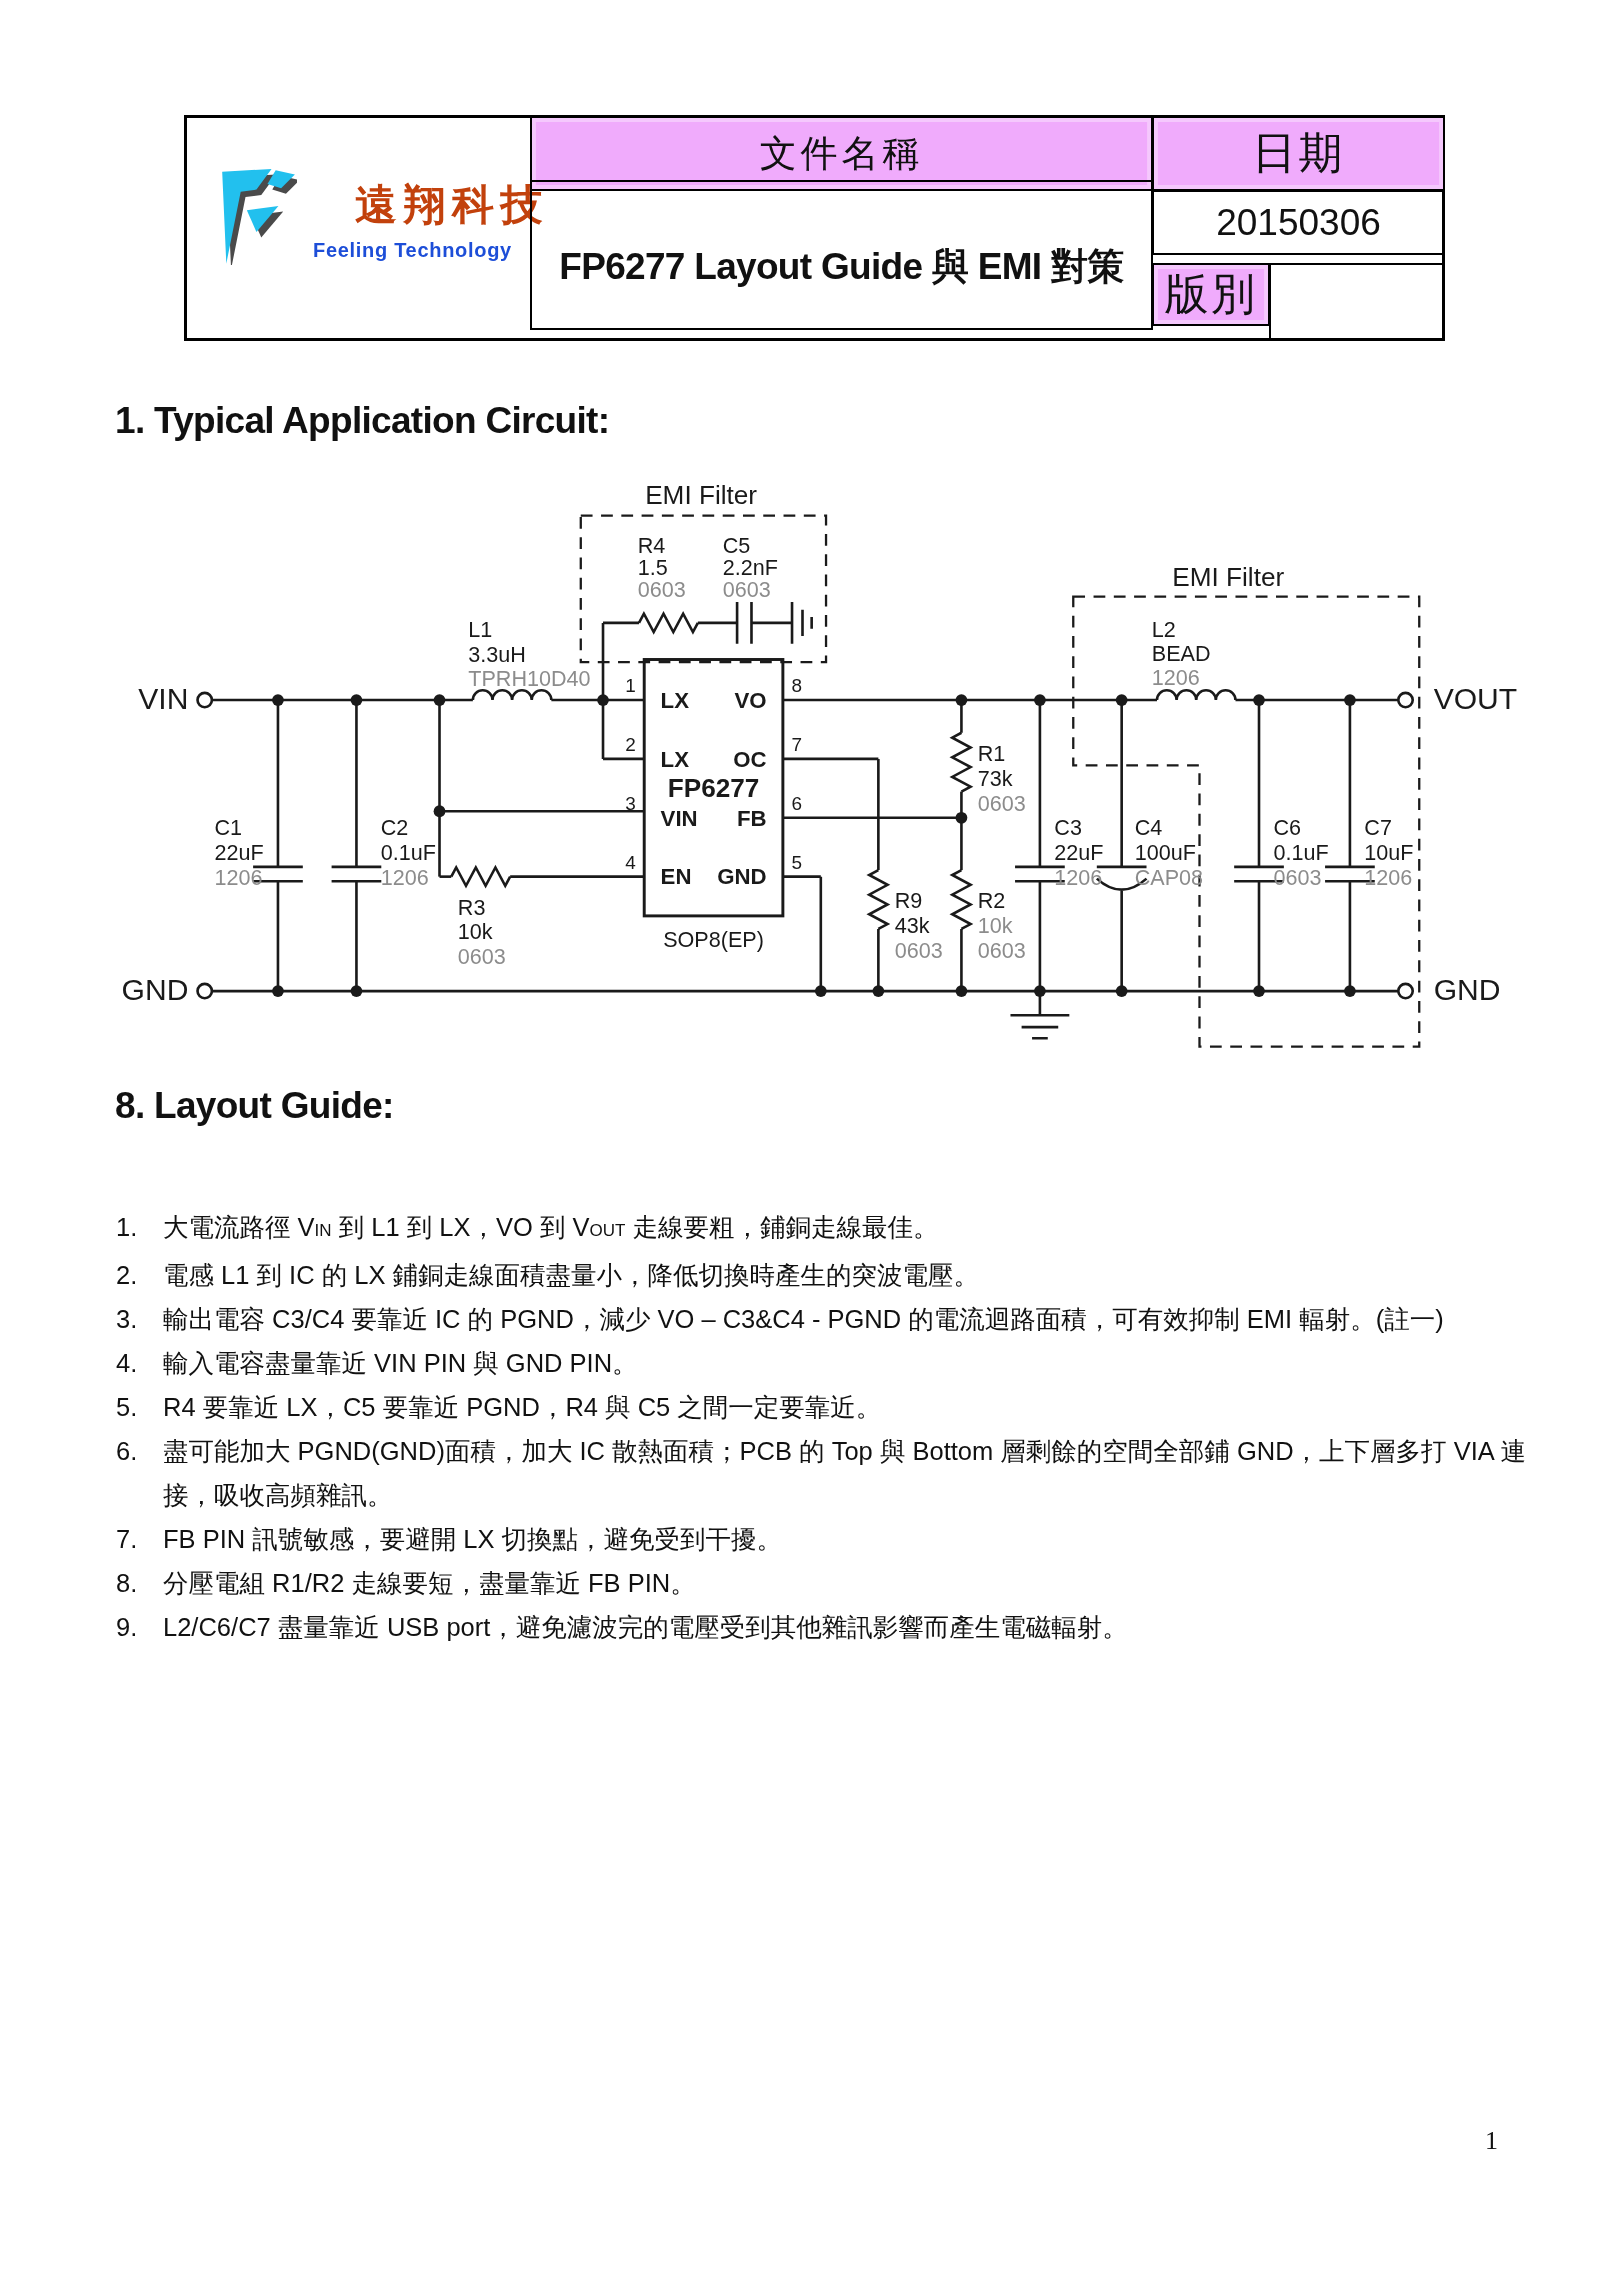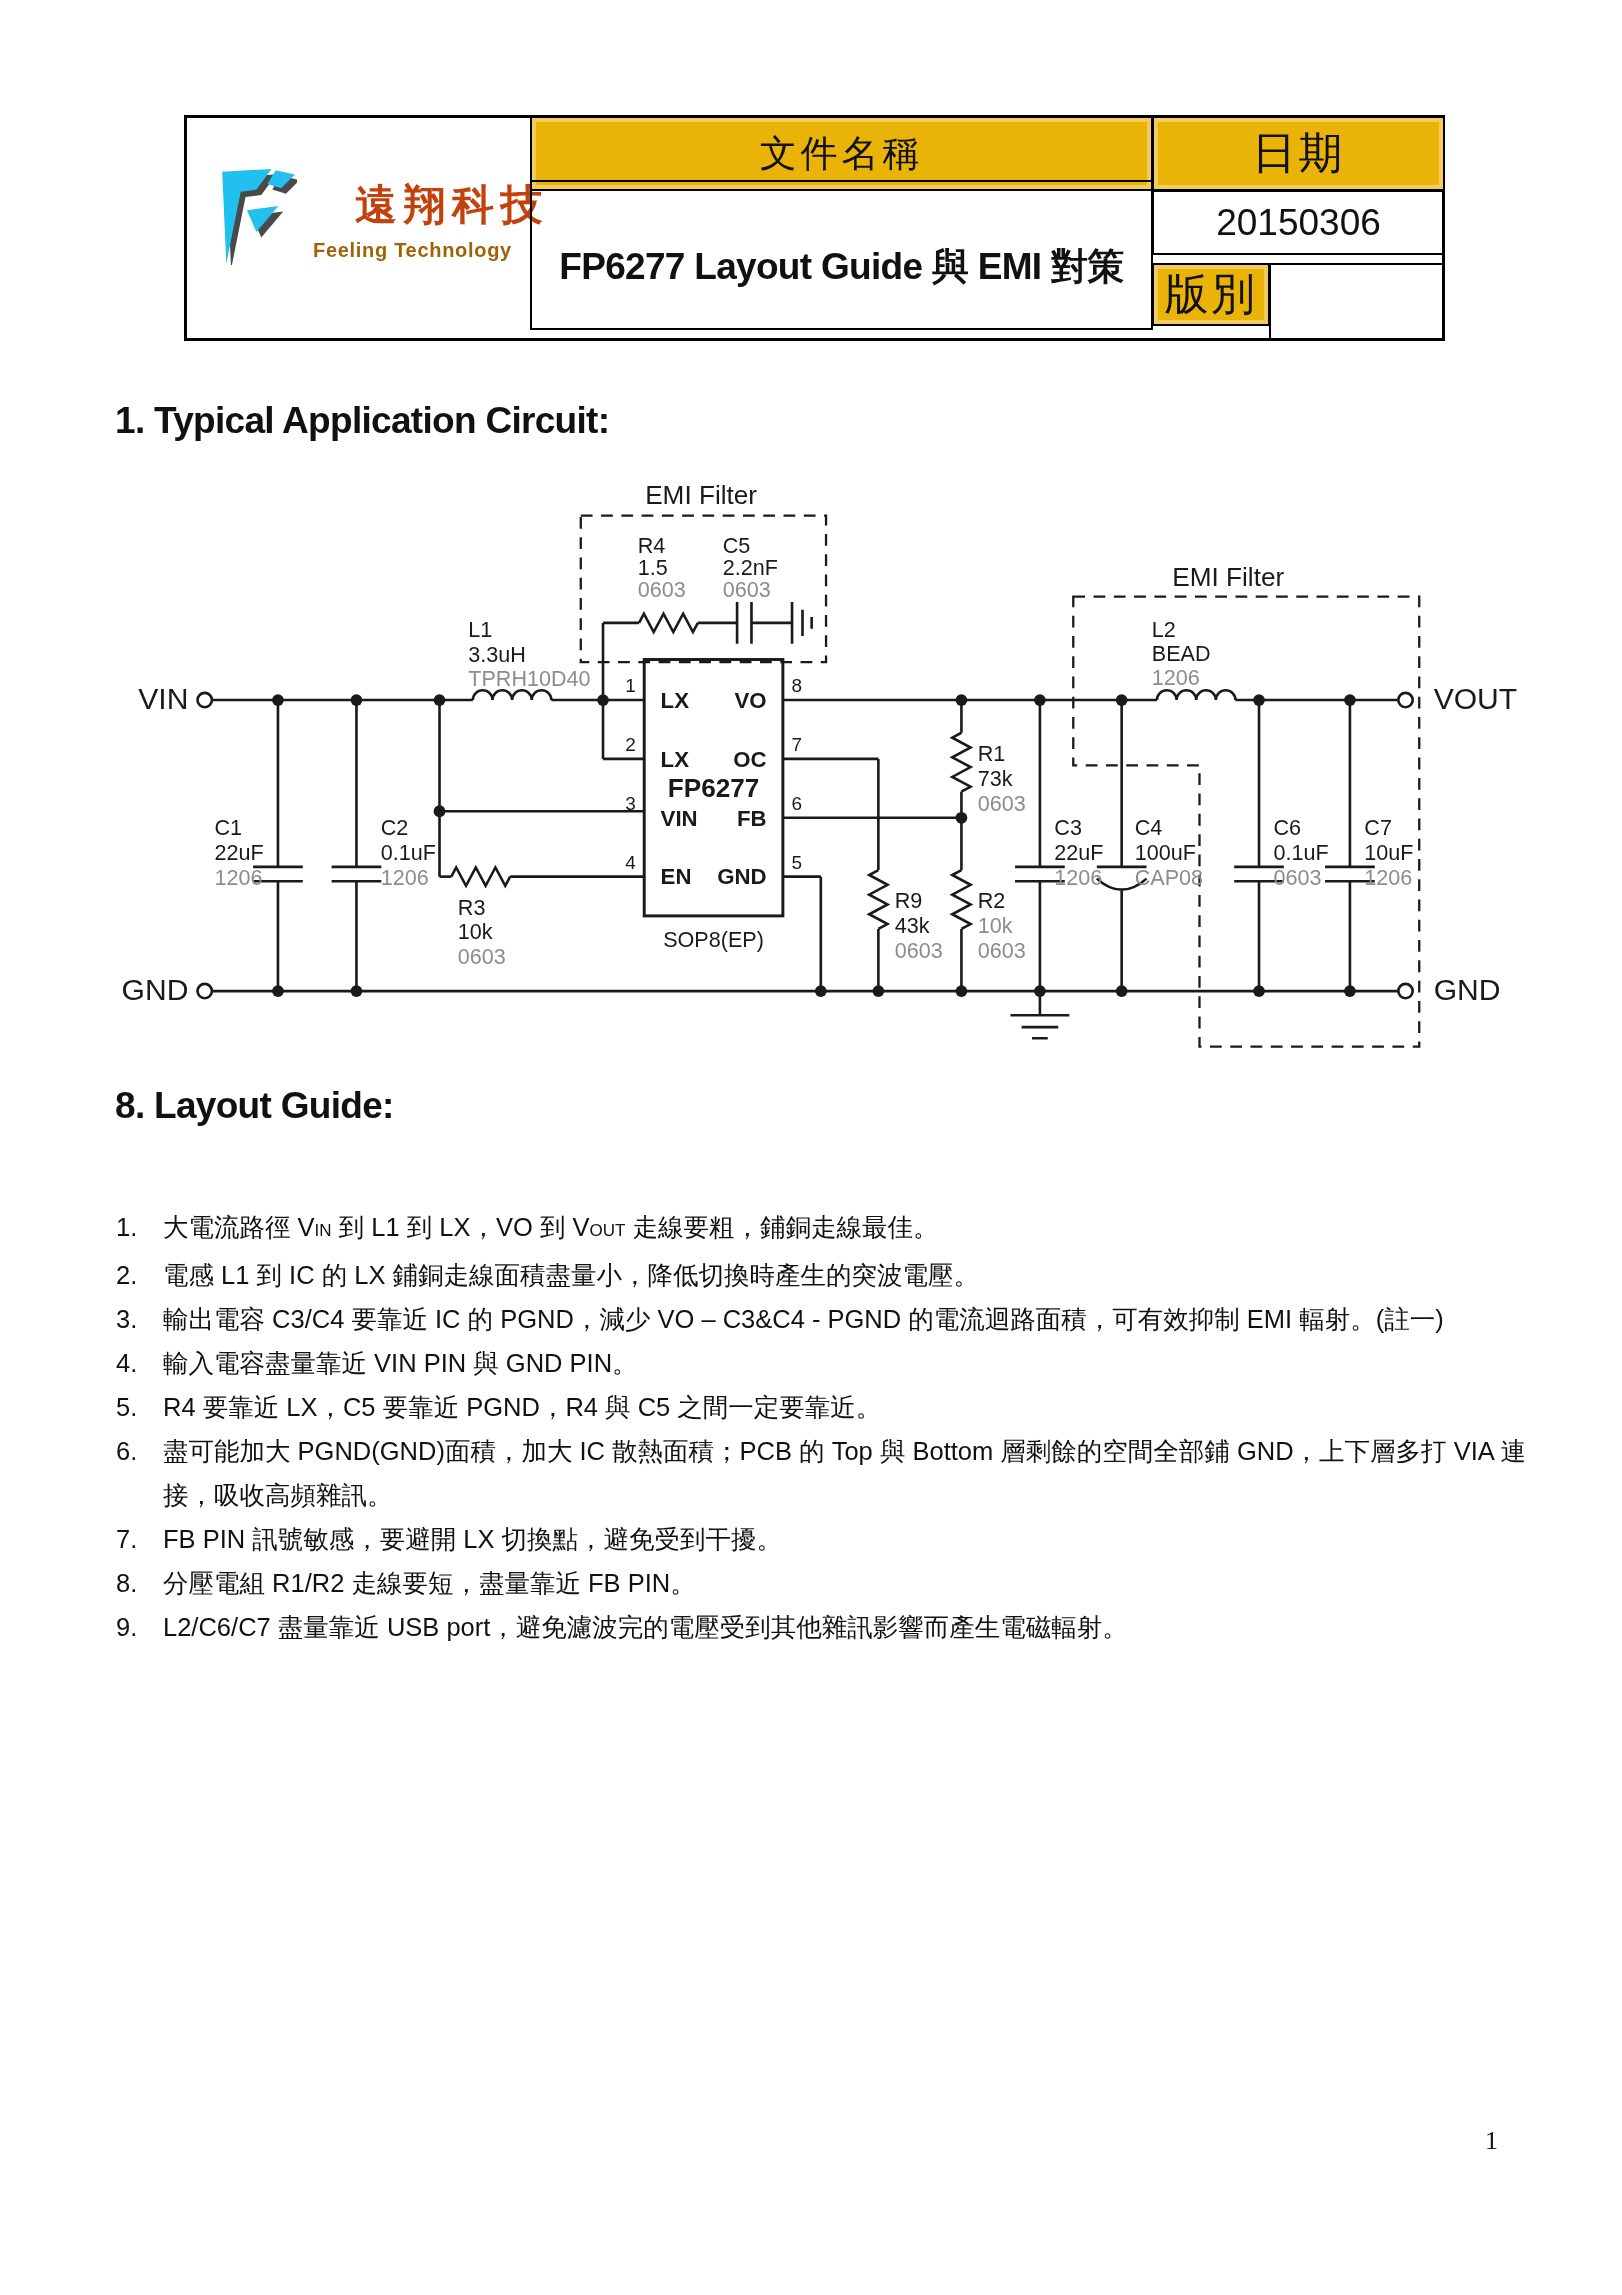--- a/index.html
+++ b/index.html
@@ -10,33 +10,33 @@
   .abs{position:absolute;}
   
   .tblcell{
     position:absolute;box-sizing:border-box;border:2.6px solid #000;
     display:flex;align-items:center;justify-content:center;
   }
   .tbl-outer{
     position:absolute;left:184px;top:115px;width:1261px;height:226px;
     box-sizing:border-box;border:3.3px solid #000;background:#fff;
   }
-  .blue{background:#eab308;box-shadow:inset 0 0 0 3.9px rgba(255,255,255,0.35);}
+  .blue{background:#f0abfc;box-shadow:inset 0 0 0 3.9px rgba(255,255,255,0.35);}
   .doc-name-label{font-size:37px;font-family:"Liberation Serif",serif;letter-spacing:3.9px;}
   .date-label,.ver-label{font-size:44px;font-family:"Liberation Serif",serif;letter-spacing:2.6px;}
   .date-value{font-size:37px;}
   .doc-title{font-size:37px;font-weight:bold;letter-spacing:-0.7px;}
   
   .logo-zh{
     position:absolute;left:311px;top:177px;font-size:42px;font-weight:bold;
     font-family:Liberation Sans, sans-serif;letter-spacing:6.5px;color:#c2410c;white-space:nowrap;margin-left:44px;
   }
   .logo-en{
     position:absolute;left:313px;top:239px;font-size:20px;font-weight:bold;
-    color:#a16207;white-space:nowrap;letter-spacing:0.7px;
+    color:#1d4ed8;white-space:nowrap;letter-spacing:0.7px;
   }
   
   .sec-h{
     position:absolute;left:115px;font-size:37px;font-weight:bold;
     letter-spacing:-0.7px;white-space:nowrap;
   }
   
   .circuit-svg{position:absolute;left:0;top:0;}
   .wire{stroke:#1a1a1a;stroke-width:4;fill:none;}
   .dashedbox{stroke:#1a1a1a;stroke-width:3.5;fill:none;stroke-dasharray:18 13;}

